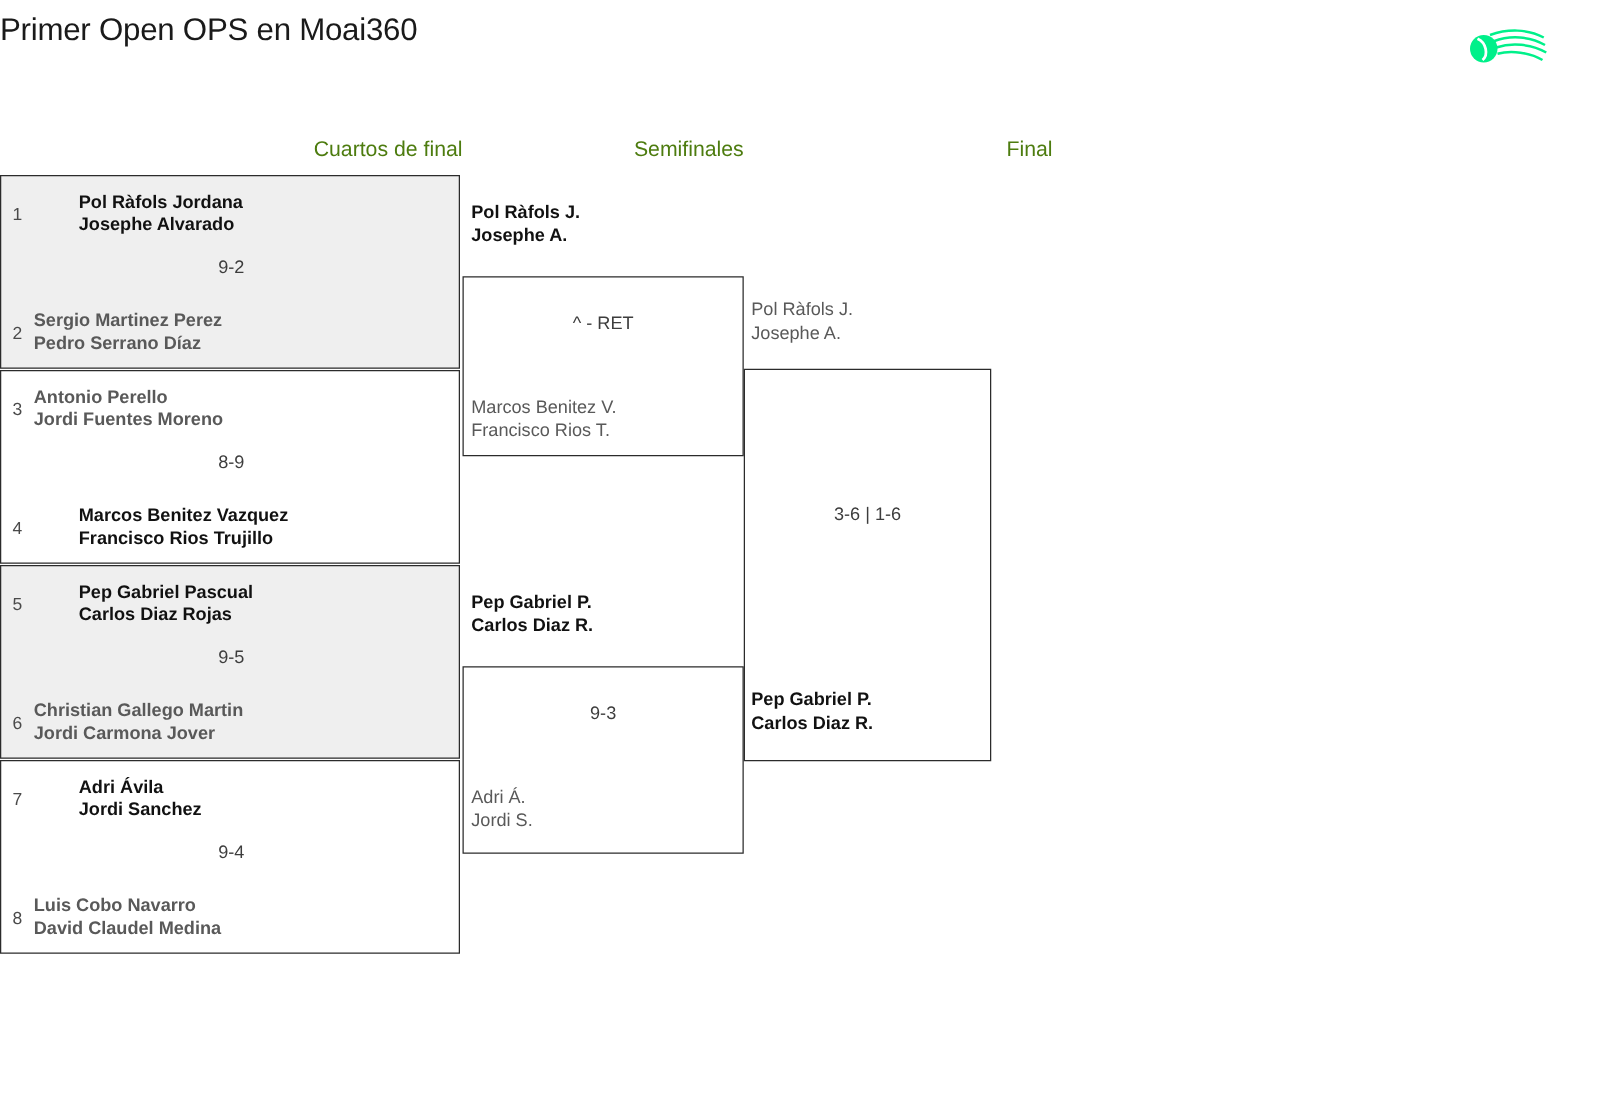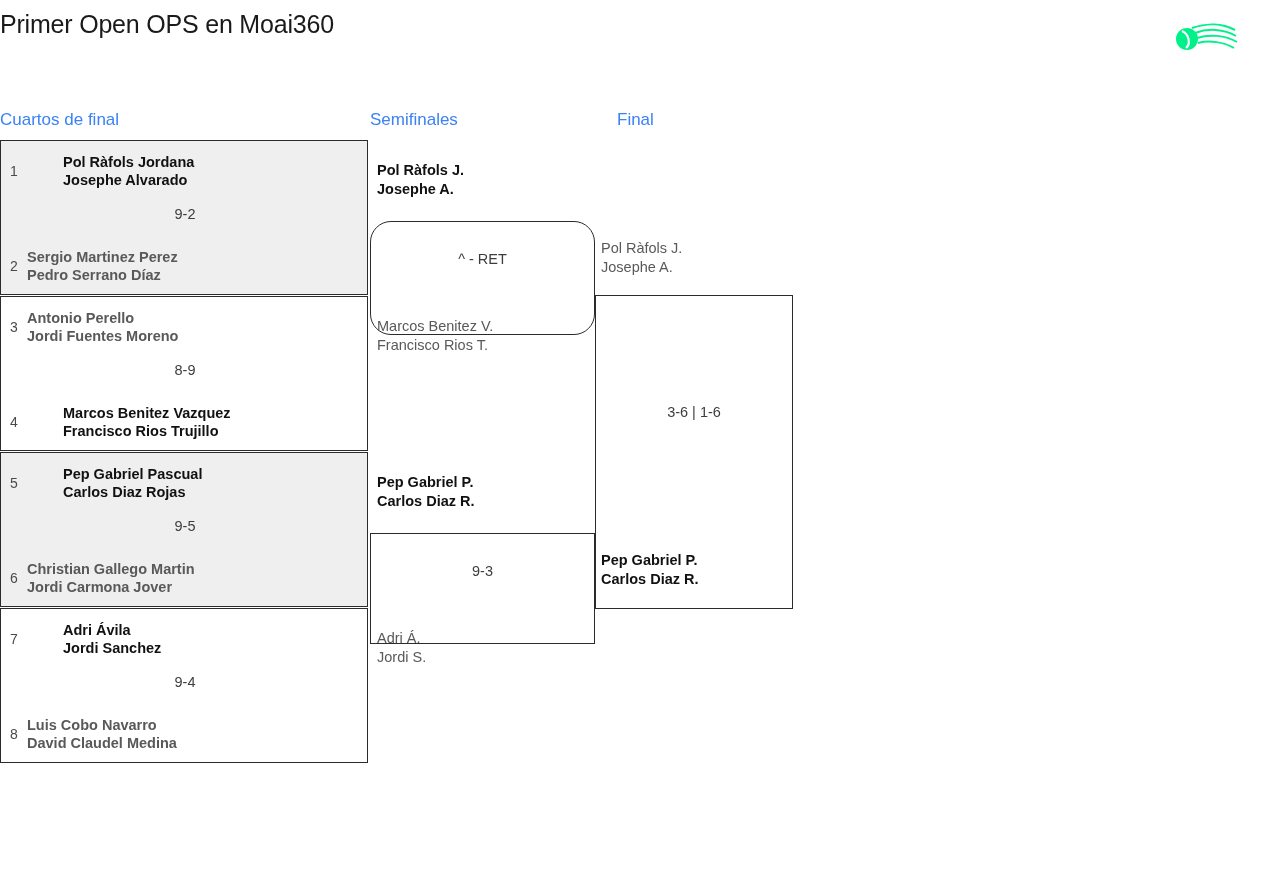--- a/index.html
+++ b/index.html
@@ -38,22 +38,22 @@
     top: 14px;
     width: 70px;
     height: 44px;
   }
 
   
   .round-header {
     position: absolute;
     font-size: 17px;
     font-weight: 400;
-    color: #3b82f6;
-    text-align: left;
+    color: #4d7c0f;
+    text-align: right;
     white-space: nowrap;
     top: 110px;
   }
   #round-header-qf { left: 0px;   width: 370px; }
   #round-header-sf { left: 370px; width: 225px; }
   #round-header-f  { left: 617px; width: 225px; }
 
   
   #bracket {
     position: absolute;
@@ -229,33 +229,33 @@
     <div class="qf-score">9-4</div>
     <div class="qf-team bottom loser">
       <span class="seed">8</span>
       <span class="names">
         <span class="nm">Luis Cobo Navarro</span>
         <span class="nm">David Claudel Medina</span>
       </span>
     </div>
   </div>
 
-  <div class="link-box" style="left:370px; top:221px; width:225px; height:114px;border-radius:21px;">
+  <div class="link-box" style="left:370px; top:221px; width:225px; height:144px;">
     <div class="link-score" style="top:29px;">^ - RET</div>
   </div>
   <div class="adv winner" style="left:377px; top:161px;">
     <span class="nm">Pol Ràfols J.</span>
     <span class="nm">Josephe A.</span>
   </div>
   <div class="adv loser" style="left:377px; top:317px;">
     <span class="nm">Marcos Benitez V.</span>
     <span class="nm">Francisco Rios T.</span>
   </div>
 
-  <div class="link-box" style="left:370px; top:533px; width:225px; height:111px;">
+  <div class="link-box" style="left:370px; top:533px; width:225px; height:150px;">
     <div class="link-score" style="top:29px;">9-3</div>
   </div>
   <div class="adv winner" style="left:377px; top:473px;">
     <span class="nm">Pep Gabriel P.</span>
     <span class="nm">Carlos Diaz R.</span>
   </div>
   <div class="adv loser" style="left:377px; top:629px;">
     <span class="nm">Adri Á.</span>
     <span class="nm">Jordi S.</span>
   </div>

